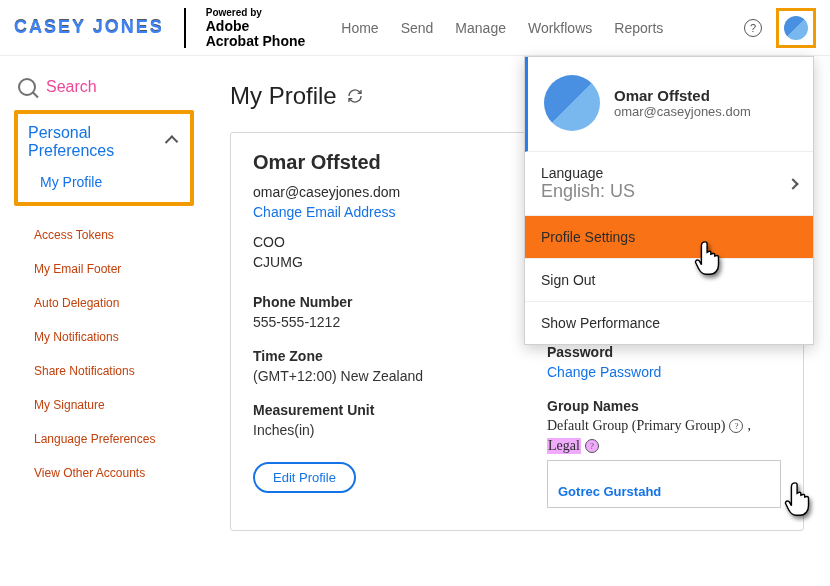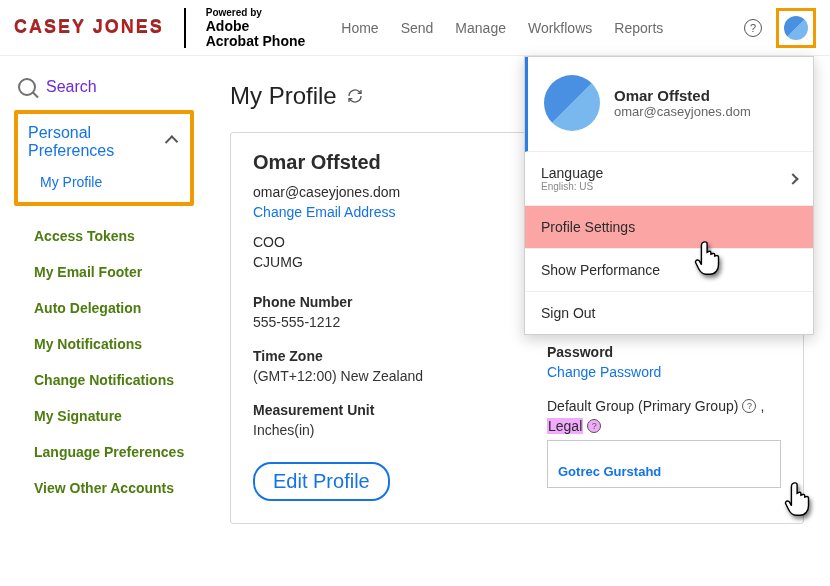--- a/index.html
+++ b/index.html
@@ -1,75 +1,75 @@
 <!DOCTYPE html>
 <html><head>
 <meta charset="utf-8">
 <style>
 * { box-sizing: border-box; margin: 0; padding: 0; }
 body { font-family: -apple-system, BlinkMacSystemFont, "Segoe UI", Arial, sans-serif; width: 830px; height: 586px; overflow: hidden; background: #fff; color: #2c2c2c; position: relative; }
 .topbar { display: flex; align-items: center; height: 56px; padding: 0 14px; border-bottom: 1px solid #eee; }
 .brand { display: flex; align-items: center; gap: 10px; }
-.brand-logo { font-family: "Arial Black", sans-serif; font-size: 18px; letter-spacing: 2px; color: #b91c1c; font-weight: 900; text-shadow: 0 1px 0 #fff, 0 -1px 0 #555; }
+.brand-logo { font-family: "Arial Black", sans-serif; font-size: 18px; letter-spacing: 2px; color: #3b82f6; font-weight: 900; text-shadow: 0 1px 0 #fff, 0 -1px 0 #555; }
 .brand-sep { border-left: 2px solid #000; height: 40px; margin: 0 10px; }
 .brand-adobe { font-size: 12px; line-height: 1.1; color: #000; }
 .brand-adobe .powered { font-size: 10px; font-weight: 600; }
 .brand-adobe .adobe { font-weight: 700; font-size: 14px; }
 .nav { display: flex; gap: 22px; margin-left: 36px; font-size: 14px; color: #6b6b6b; }
 .nav-item { cursor: pointer; }
 .top-right { margin-left: auto; display: flex; align-items: center; gap: 14px; }
 .help-circle { width: 18px; height: 18px; border: 1.5px solid #555; border-radius: 50%; display: flex; align-items: center; justify-content: center; font-size: 11px; cursor: pointer; color: #555;}
 .avatar-btn { width: 40px; height: 40px; border: 3px solid #f29b00; display:flex; align-items:center; justify-content:center; cursor:pointer; }
 .avatar-sm { width: 24px; height: 24px; }
 .avatar-lg { width: 56px; height: 56px; }
 .avatar-svg { background: linear-gradient(135deg, #4a90e2 0 50%, #79b8ee 50% 100%); border-radius: 50%; }
 
 .main { display: flex; height: calc(586px - 56px); }
 .sidebar { width: 200px; padding: 16px 0 0 14px; }
-.search { display: flex; align-items: center; gap: 10px; color: #6d28d9; font-size: 16px; padding: 6px 4px 14px; }
+.search { display: flex; align-items: center; gap: 10px; color: #ec4899; font-size: 16px; padding: 6px 4px 14px; }
 .search-icon { width: 18px; height: 18px; border: 2px solid #707070; border-radius: 50%; position: relative; }
 .search-icon::after { content:""; position:absolute; width:7px; height:2px; background:#707070; transform: rotate(45deg); right:-5px; bottom:-2px; }
 
 .pp-box { border: 4px solid #f29b00; border-radius: 2px; padding: 10px 10px 8px; margin-right: 6px; }
 .pp-header { color: #1473e6; font-size: 16px; display:flex; justify-content:space-between; align-items:center; }
 .chevron-up { width: 10px; height: 10px; border-left: 2px solid #555; border-top: 2px solid #555; transform: rotate(45deg); margin-right: 4px; }
 .pp-active { color: #1473e6; font-size: 14px; padding: 14px 0 4px 12px; }
 
-.side-list { list-style: none; padding: 12px 0 0 20px; font-size: 14px; color: #4d7c0f; font-weight: bold; }
+.side-list { list-style: none; padding: 12px 0 0 20px; font-size: 12px; color: #c2410c; }
 .side-list li { padding: 10px 0; cursor: pointer; }
 
 .content { flex: 1; padding: 26px 26px 0 30px; position: relative; }
 .page-h { display:flex; align-items:center; gap:10px; font-size: 24px; font-weight: 300; color:#222; margin-bottom: 22px;}
 .refresh-icon { width:16px; height:16px; }
 .refresh-icon svg { display:block; }
 
 .card { border:1px solid #d7d7d7; border-radius: 3px; padding: 18px 22px 22px; font-size: 14px; color: #2c2c2c; }
 .card h2 { font-size: 20px; font-weight: 600; margin-bottom: 10px; }
 .card .email { color:#2c2c2c; }
 .card .link { color:#1473e6; display:block; margin: 4px 0 14px; cursor:pointer; }
 .card .row { margin: 4px 0; }
 .two-col { display:flex; gap: 60px; margin-top: 24px; align-items:flex-start;}
 .col { flex:1; font-size: 14px; }
 .label { font-weight: 700; margin-bottom: 4px; }
 .val { color:#333; margin-bottom: 18px; }
 .product-line { font-size: 13px; margin-bottom: 20px; }
-.group-line { display:flex; align-items: center; gap:4px; flex-wrap:wrap; }
+.group-line { display:flex; align-items: center; gap:4px; flex-wrap:wrap;font-family:Liberation Serif, serif; }
 .hl { background: #f0abfc; padding: 0 1px; }
 .tip { border:1px solid #c9c9c9; padding: 8px 10px; font-size: 13px; margin-top: 6px; background:#fff; }
 .tip-link { color:#1473e6; cursor:pointer;font-weight:bold; }
 
-.edit-btn { border: 2px solid #1473e6; color:#1473e6; background:#fff; border-radius: 18px; padding: 6px 18px; font-size: 20px; cursor:pointer; margin-top: 6px;}
+.edit-btn { border: 2px solid #1473e6; color:#1473e6; background:#fff; border-radius: 18px; padding: 6px 18px; font-size: 13px; cursor:pointer; margin-top: 6px;}
 
 .dropdown { position: absolute; top: 56px; right: 16px; width: 290px; background:#fff; border:1px solid #d0d0d0; box-shadow: 0 4px 14px rgba(0,0,0,.2); font-size:14px; z-index: 50; }
 .dd-top { display:flex; align-items:center; gap:14px; padding: 18px 16px 20px; border-bottom:1px solid #eee; border-left: 3px solid #2b7de9; }
 .dd-user-name { font-weight: 600; font-size: 15px; }
 .dd-user-email { color:#666; font-size:13px; }
 .dd-row { padding: 13px 16px; border-bottom:1px solid #eee; cursor:pointer; display:flex; justify-content:space-between; align-items:center; }
-.dd-row.lang .sub { font-size:10px; color:#888; }
-.dd-row.highlight { background:#fca5a5; }
+.dd-row.lang .sub { font-size:18px; color:#888; }
+.dd-row.highlight { background:#f97316; }
 .dd-row:last-child { border-bottom:none; }
 .chev-right { width:8px; height:8px; border-top:2px solid #555; border-right:2px solid #555; transform:rotate(45deg); }
 
 .cursor-hand { position:absolute; width:34px; height:38px; pointer-events:none; z-index:100; }
 .cursor-hand svg { filter: drop-shadow(2px 3px 2px rgba(0,0,0,.5)); }
 .cursor1 { top: 240px; left: 692px; }
 .cursor2 { top: 481px; right: 14px; }
 
 .help-sm { display:inline-flex; width:14px; height:14px; border:1.5px solid #555; border-radius:50%; font-size:9px; align-items:center; justify-content:center; color:#555; cursor:pointer;}
 </style>
@@ -112,21 +112,21 @@
         <span>Personal Preferences</span>
         <span class="chevron-up"></span>
       </div>
       <div class="pp-active">My Profile</div>
     </div>
     <ul class="side-list">
       <li>Access Tokens</li>
       <li>My Email Footer</li>
       <li>Auto Delegation</li>
       <li>My Notifications</li>
-      <li>Change Notifications</li>
+      <li>Share Notifications</li>
       <li>My Signature</li>
       <li>Language Preferences</li>
       <li>View Other Accounts</li>
     </ul>
   </div>
 
   <div class="content">
     <div class="page-h">
       <span>My Profile</span>
       <span class="refresh-icon">
@@ -155,20 +155,21 @@
           <div class="label">Measurement Unit</div>
           <div class="val">Inches(in)</div>
           <button class="edit-btn">Edit Profile</button>
         </div>
         <div class="col">
           <div class="product-line">Adobe Acrobat Sign Solutions for Enterprise</div>
           <div class="label">Password</div>
           <div class="val">
               <span class="link" style="margin:0">Change Password</span>
             </div>
+          <div class="label">Group Names</div>
           <div class="group-line">
             <span>Default Group (Primary Group)</span>
             <span class="help-sm">?</span>
             <span> , </span>
             <span class="hl">Legal</span>
             <span class="help-sm hl">?</span>
           </div>
           <div class="tip">
             <br>
             <span class="tip-link">Gotrec Gurstahd</span>
@@ -188,22 +189,22 @@
     </div>
   </div>
   <div class="dd-row lang">
     <div>
       <div>Language</div>
       <div class="sub">English: US</div>
     </div>
     <span class="chev-right"></span>
   </div>
   <div class="dd-row highlight">Profile Settings</div>
+  <div class="dd-row">Sign Out</div>
   <div class="dd-row">Show Performance</div>
-  <div class="dd-row">Sign Out</div>
 </div>
 
 <div class="cursor-hand cursor1">
   <svg viewBox="0 0 32 40" width="34" height="38">
       <path fill="#fff" stroke="#000" stroke-width="1.5" d="M12 2c1.3 0 2 1 2 2v9l2-1c1-.5 2 .2 2 1.3V15l2-.8c1-.4 2 .3 2 1.4V17l2-.6c1-.3 2 .5 2 1.6v8c0 5-3 10-9 10h-4c-4 0-6-2-8-6l-3-6c-.7-1.4.4-3 2-3 1 0 1.6.5 2 1.3L8 26V6c0-2 1-4 4-4z"></path>
     </svg>
 </div>
 <div class="cursor-hand cursor2">
   <svg viewBox="0 0 32 40" width="34" height="38">
       <path fill="#fff" stroke="#000" stroke-width="1.5" d="M12 2c1.3 0 2 1 2 2v9l2-1c1-.5 2 .2 2 1.3V15l2-.8c1-.4 2 .3 2 1.4V17l2-.6c1-.3 2 .5 2 1.6v8c0 5-3 10-9 10h-4c-4 0-6-2-8-6l-3-6c-.7-1.4.4-3 2-3 1 0 1.6.5 2 1.3L8 26V6c0-2 1-4 4-4z"></path>

